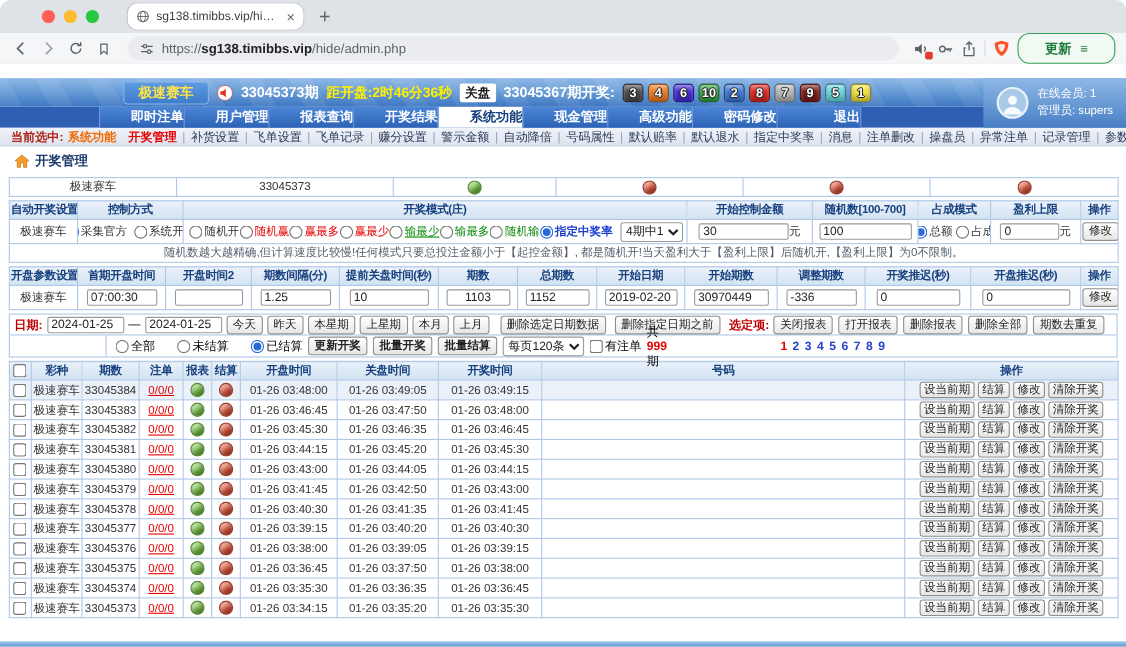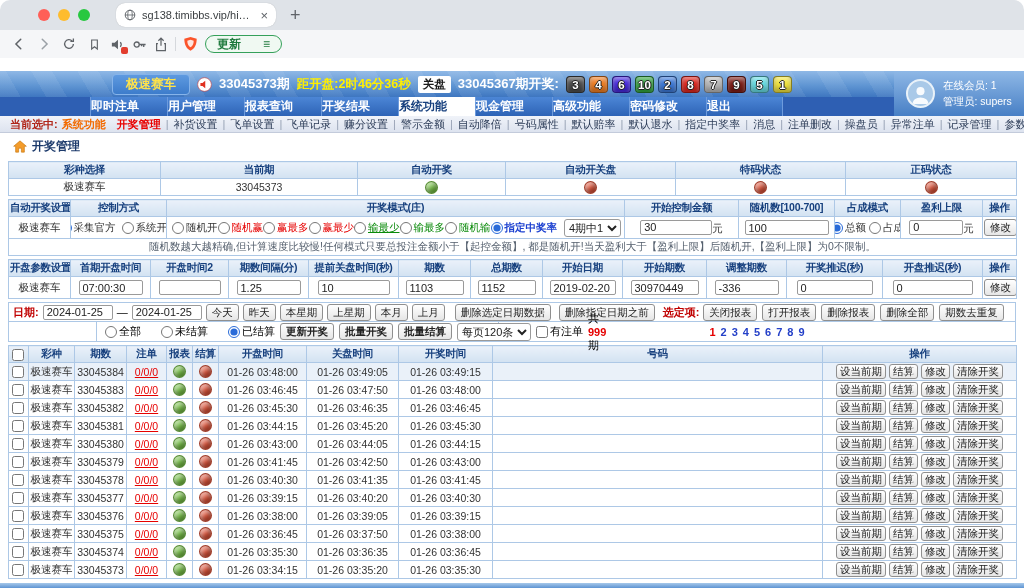--- a/index.html
+++ b/index.html
@@ -21,22 +21,22 @@
   .tab-close { font-size:13px; color:#5f6368; line-height:1; cursor:pointer; }
   .newtab { margin-left:14px; font-size:18px; color:#5f6368; cursor:pointer; line-height:1; }
   .toolbar { height:28px; background:#f5f6f8; display:flex; align-items:center; padding:0 10px; gap:7px; }
   .nav-ico { width:18px; text-align:center; cursor:pointer; display:flex; align-items:center; justify-content:center; }
   .url-pill { flex:1; height:22px; background:#eaecef; border-radius:12px; display:flex; align-items:center; gap:7px; padding:0 11px; margin:0 6px; cursor:text; }
   .url-text { font-size:12px; color:#5f6368; white-space:nowrap; overflow:hidden; }
   .u-domain { color:#202124; font-weight:bold; }
   .right-ico { position:relative; display:flex; align-items:center; cursor:pointer; }
   .badge { position:absolute; right:-3px; bottom:-2px; width:7px; height:7px; background:#e23d2e; border-radius:2px; }
   .vdiv { width:1px; height:14px; background:#d5d8dc; }
-  .update-pill { height:18px; border:1.5px solid #35a05a; border-radius:11px; background:#f0f9f2;
-                 color:#1f7a3d; font-size:12px; font-weight:bold; display:flex; align-items:center; gap:22px; padding:0 11px; cursor:pointer; }
+  .update-pill { height:28px; border:1.5px solid #35a05a; border-radius:11px; background:#f0f9f2;
+                 color:#1f7a3d; font-size:12px; font-weight:bold; display:flex; align-items:center; gap:8px; padding:0 24px; cursor:pointer; }
   
   .header-wrap { position:relative; margin-top:13px; }
   .banner { height:26px; background:linear-gradient(180deg,#8fb8e6 0%,#6096d3 55%,#3e76c0 100%);
             display:flex; align-items:center; padding-left:112px; gap:7px; position:relative; overflow:visible; }
   .banner::before { content:""; position:absolute; inset:0;
             background:repeating-linear-gradient(60deg, rgba(255,255,255,.07) 0 18px, rgba(255,255,255,0) 18px 40px); pointer-events:none; }
   .game-pill { background:linear-gradient(#5e9ae0,#3d7ccb); border:1px solid #86b4ea; border-radius:4px;
                color:#ffe34a; font-weight:bold; font-size:12.5px; padding:1px 13px; position:relative; z-index:1; cursor:pointer; }
   .speaker { width:15px; height:15px; position:relative; z-index:1; }
   .b-strong { color:#fff; font-weight:bold; font-size:13px; position:relative; z-index:1; }
@@ -47,21 +47,21 @@
           text-align:center; line-height:17px; border:1px solid rgba(0,0,0,.45);
           text-shadow:-1px 0 #222,0 1px #222,1px 0 #222,0 -1px #222;
           box-shadow:inset 0 -4px 5px rgba(0,0,0,.28), inset 0 3px 4px rgba(255,255,255,.5); }
   .admin-box { position:absolute; right:0; top:0; width:130px; height:45px; z-index:6;
                background:linear-gradient(180deg,#8fb8e6,#477fc5); display:flex; align-items:center; gap:8px; padding-left:12px; }
   .avatar { width:29px; height:29px; border-radius:50%; background:#a9c9e8; border:2px solid rgba(255,255,255,.75);
             display:flex; align-items:flex-end; justify-content:center; overflow:hidden; }
   .admin-lines { font-size:10.5px; color:#fff; line-height:1.45; white-space:nowrap; }
   
   .nav { height:19px; background:#2e5fb3; display:flex; padding-left:90px; }
-  .nav-btn { width:77px; text-align:left; line-height:19px; font-size:12px; font-weight:bold; color:#fff;
+  .nav-btn { width:77px; text-align:right; line-height:19px; font-size:12px; font-weight:bold; color:#fff;
              background:linear-gradient(180deg,#4c86d6,#2d63b6); border-left:1px solid #6d9bdd; cursor:pointer; white-space:nowrap; }
   .nav-btn:last-child { border-right:1px solid #6d9bdd; }
   .nav-btn.active { background:#ffffff; color:#17407e; }
   
   .subnav { height:17px; background:linear-gradient(#f0f3f9,#dde3ef); border-bottom:1px solid #c3cbdb;
             font-size:11px; display:flex; align-items:center; padding:0 10px; color:#2c3c58; white-space:nowrap; }
   .sn-cur { color:#b02418; font-weight:bold; margin-right:4px; }
   .sn-curval { color:#f26a00; font-weight:bold; margin-right:6px; }
   .sn-ball { width:11px; height:11px; border-radius:50%; display:inline-block; margin-right:5px;
              background:radial-gradient(circle at 35% 30%, #a6cbf6, #2f7ad6 60%, #1b5cb0); }
@@ -147,20 +147,31 @@
       <svg width="14" height="14" viewBox="0 0 16 16">
           <path d="M13 8 a5 5 0 1 1 -1.4 -3.5" fill="none" stroke="#5f6368" stroke-width="1.5"></path>
           <path d="M13 1.6 V5 H9.6" fill="none" stroke="#5f6368" stroke-width="1.5"></path>
         </svg>
     </span>
     <span class="nav-ico">
       <svg width="13" height="13" viewBox="0 0 16 16">
           <path d="M4.5 2.5 h7 v11 l-3.5-2.8 -3.5 2.8 z" fill="none" stroke="#5f6368" stroke-width="1.4"></path>
         </svg>
     </span>
+    <div class="url-pill">
+      <span>
+        <svg width="13" height="13" viewBox="0 0 16 16" fill="none" stroke="#5f6368" stroke-width="1.4">
+            <line x1="1.5" y1="5" x2="14.5" y2="5"></line>
+            <circle cx="6" cy="5" r="1.9" fill="#eaecef"></circle>
+            <line x1="1.5" y1="11" x2="14.5" y2="11"></line>
+            <circle cx="10.5" cy="11" r="1.9" fill="#eaecef"></circle>
+          </svg>
+      </span>
+      <span class="url-text"><span class="u-scheme">https://</span><span class="u-domain">sg138.timibbs.vip</span><span class="u-path">/hide/admin.php</span></span>
+    </div>
     <span class="right-ico">
       <svg width="15" height="15" viewBox="0 0 16 16">
           <path d="M2 6 h3 l3.5-3 v10 L5 10 H2 z" fill="#5f6368"></path>
           <path d="M11 5.5 q2 2.5 0 5" fill="none" stroke="#5f6368" stroke-width="1.3"></path>
         </svg>
       <span class="badge"></span>
     </span>
     <span class="right-ico">
       <svg width="15" height="15" viewBox="0 0 16 16" fill="none" stroke="#5f6368" stroke-width="1.4">
           <circle cx="5" cy="8" r="2.7"></circle>
@@ -279,28 +290,20 @@
 <table class="t">
   <colgroup>
       <col style="width:152px">
       <col style="width:197px">
       <col style="width:148px">
       <col style="width:170px">
       <col style="width:170px">
       <col style="width:171px">
     </colgroup>
   <tbody>
-      <tr>
-    <td class="h">彩种选择</td>
-    <td class="h">当前期</td>
-    <td class="h">自动开奖</td>
-    <td class="h">自动开关盘</td>
-    <td class="h">特码状态</td>
-    <td class="h">正码状态</td>
-  </tr>
   <tr>
     <td>极速赛车</td>
     <td class="red">33045373</td>
     <td><span class="dot" style="background-color: rgb(118, 192, 69);"></span></td>
     <td><span class="dot" style="background-color: rgb(221, 82, 56);"></span></td>
     <td><span class="dot" style="background-color: rgb(221, 82, 56);"></span></td>
     <td><span class="dot" style="background-color: rgb(221, 82, 56);"></span></td>
   </tr>
 </tbody>
   </table>
@@ -375,21 +378,21 @@
                 <span style="color: rgb(10, 138, 10);">随机输</span>
               </label>
               <label class="ritem">
                 <input type="radio" name="mode" checked="checked" style="">
                 <span class="bold" style="color: rgb(26, 63, 208);">指定中奖率</span>
               </label>
             </span>
         <select class="sel"><option>4期中1</option></select>
       </span>
     </td>
-    <td><input class="inp" style="width: 72px;" value="30"><span>元</span></td>
+    <td><input class="inp" style="width: 82px;" value="30"><span>元</span></td>
     <td><input class="inp" style="width: 84px;" value="100"></td>
     <td>
       <span class="cellflex" style="gap:3px">
 
       <label class="ritem">
               <input type="radio" name="share" checked="checked" style="">
               <span>总额</span>
             </label>
             <label class="ritem">
               <input type="radio" name="share" style="">
@@ -437,21 +440,21 @@
     <td class="h">开奖推迟(秒)</td>
     <td class="h">开盘推迟(秒)</td>
     <td class="h">操作</td>
   </tr>
   <tr style="height:22px;">
     <td>极速赛车</td>
     <td><input class="inp" style="width: 64px;" value="07:00:30"></td>
     <td><input class="inp" style="width: 62px;" value=""></td>
     <td><input class="inp" style="width: 64px;" value="1.25"></td>
     <td><input class="inp" style="width: 72px;" value="10"></td>
-    <td><input class="inp" style="width: 58px;" value="1103"></td>
+    <td><input class="inp" style="width: 58px; text-align: center;" value="1103"></td>
     <td><input class="inp" style="width: 58px;" value="1152"></td>
     <td><input class="inp" style="width: 66px;" value="2019-02-20"></td>
     <td><input class="inp" style="width: 68px;" value="30970449"></td>
     <td><input class="inp" style="width: 64px;" value="-336"></td>
     <td><input class="inp" style="width: 76px;" value="0"></td>
     <td><input class="inp" style="width: 80px;" value="0"></td>
     <td><button class="btn">修改</button></td>
   </tr>
 </tbody>
   </table>

